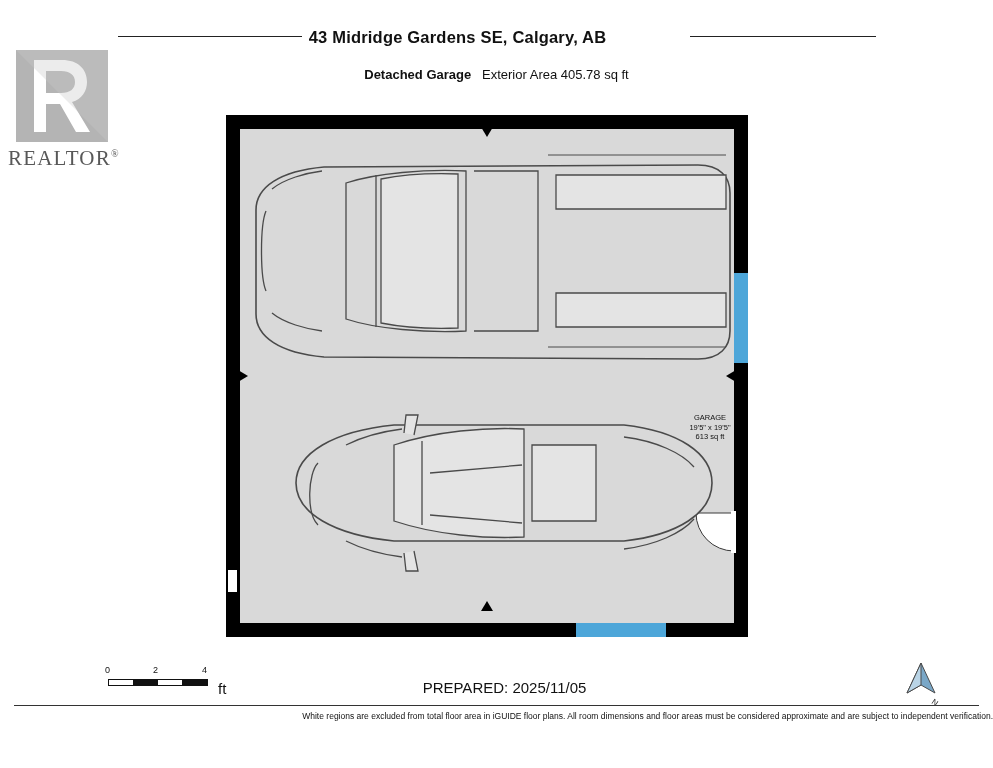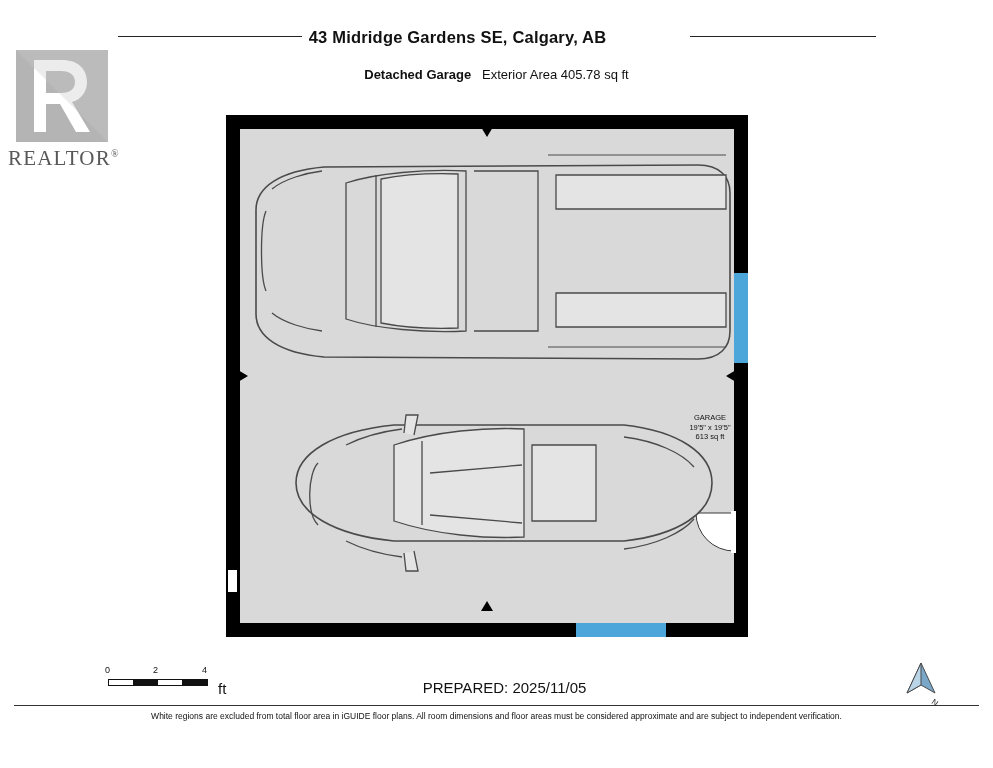--- a/index.html
+++ b/index.html
@@ -181,21 +181,21 @@
     top: 705px;
     width: 965px;
     height: 1px;
     background: #333;
   }
   #footer-text {
     position: absolute;
     left: 0;
     top: 711px;
     width: 993px;
-    text-align: center;
+    text-align: right;
     font-size: 8.5px;
     color: #111;
   }
 </style>
 </head>
 <body>
 
 <div id="realtor-logo">
   <div id="realtor-mark">
     <svg id="realtor-mark-inner" viewBox="0 0 92 92">

